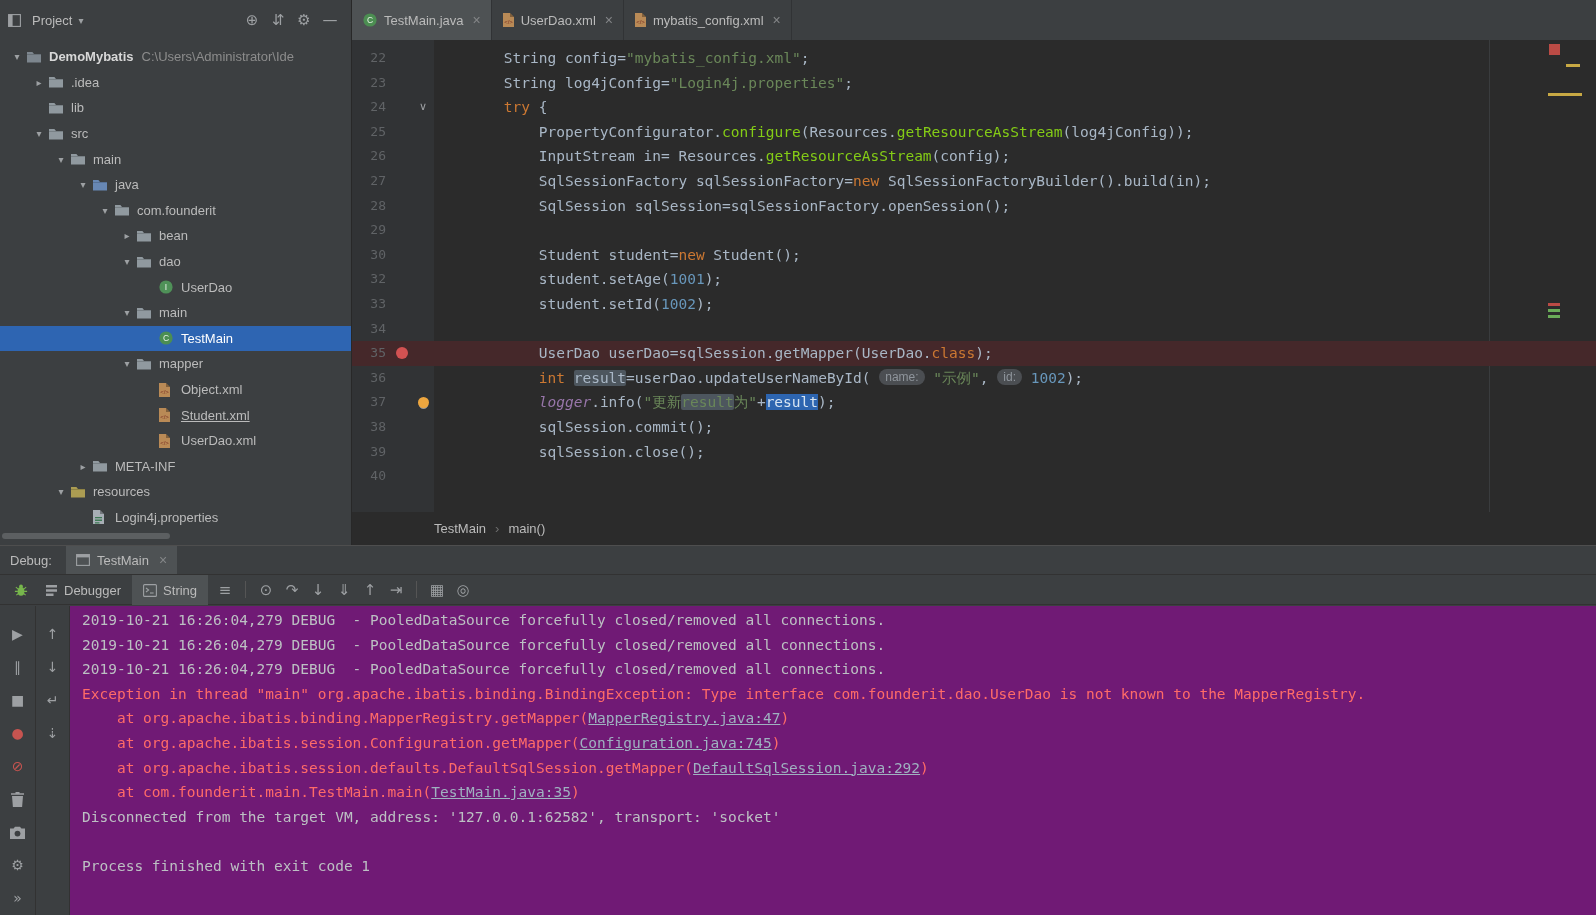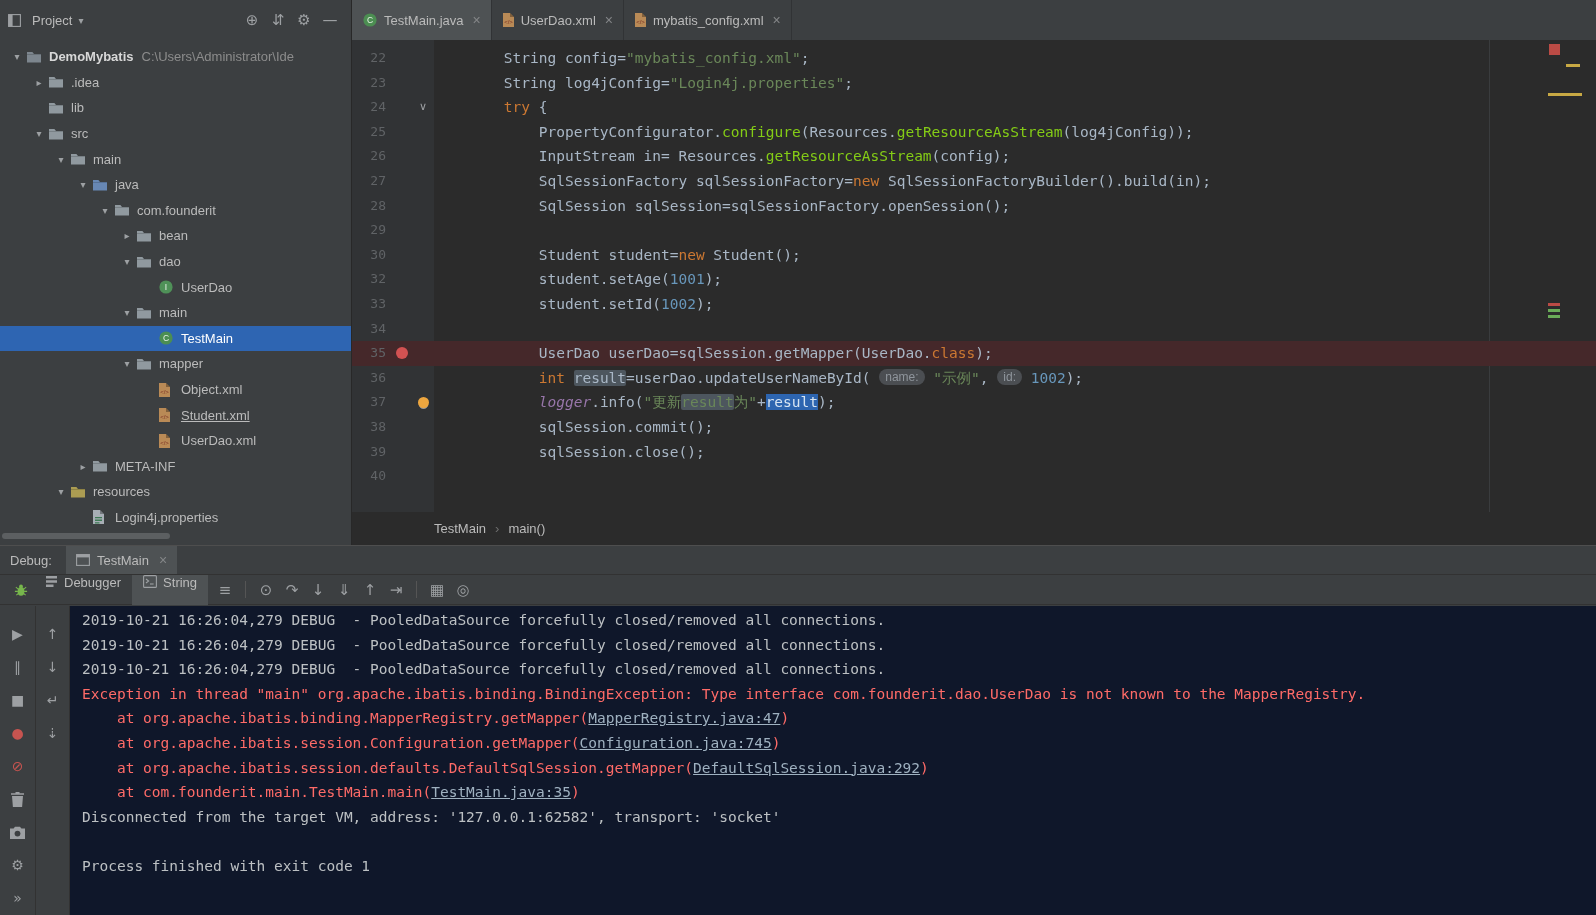--- a/index.html
+++ b/index.html
@@ -65,29 +65,29 @@
   .breadcrumbs{position:absolute;left:352px;top:512px;right:0;height:33px;background:#2b2b2b;
                display:flex;align-items:center;padding-left:82px;gap:9px}
   .crumb{color:#bbbbbb}
   .crumb-sep{color:#6e6e6e}
 
   
   .debug-panel{position:absolute;left:0;top:545px;right:0;bottom:0;background:#3c3f41;border-top:1px solid #4e4e4e}
   .dbg-header{height:29px;display:flex;align-items:center;border-bottom:1px solid #323232;padding-left:10px;gap:14px}
   .dbg-session-tab{height:28px;display:flex;align-items:center;background:#4e5254;padding:0 10px;gap:7px}
   .dbg-toolbar{height:30px;display:flex;align-items:center;border-bottom:1px solid #323232;padding-left:8px}
-  .view-tab{height:30px;display:flex;gap:6px;padding:0 11px;color:#bbbbbb}
+  .view-tab{height:30px;display:flex;align-items:center;gap:6px;padding:0 11px;color:#bbbbbb}
   .view-tab.active{background:#4e5254}
   .tb-icon{width:26px;text-align:center;color:#9da0a3;font-size:15px;font-family:"DejaVu Sans",sans-serif}
   .tb-sep{width:1px;height:17px;background:#555;margin:0 7px}
   .dbg-body{position:absolute;top:60px;left:0;right:0;bottom:0;display:flex}
   .dbg-colA{width:36px;background:#3c3f41;border-right:1px solid #323232;display:flex;flex-direction:column;align-items:center;padding-top:18px;gap:13px}
   .dbg-colB{width:34px;background:#3c3f41;border-right:1px solid #323232;display:flex;flex-direction:column;align-items:center;padding-top:18px;gap:13px}
   .v-icon{width:22px;height:20px;display:flex;align-items:center;justify-content:center;font-size:14px;color:#9da0a3;font-family:"DejaVu Sans",sans-serif}
-  .console{flex:1;background:#0f172a;overflow:hidden;padding-left:12px;padding-top:2px;
+  .console{flex:1;background:#701a75;overflow:hidden;padding-left:12px;padding-top:2px;
            font-family:"DejaVu Sans Mono","Liberation Mono",monospace;font-size:14.5px;line-height:24.6px}
   .con-line{min-height:24.6px;white-space:pre}
   .con-log{color:#bcc0c3}
   .con-error{color:#ff6b68}
   .con-link{color:#9fb1c0;text-decoration:underline}
 </style>
 </head>
 <body>
 
 <div class="ide">

